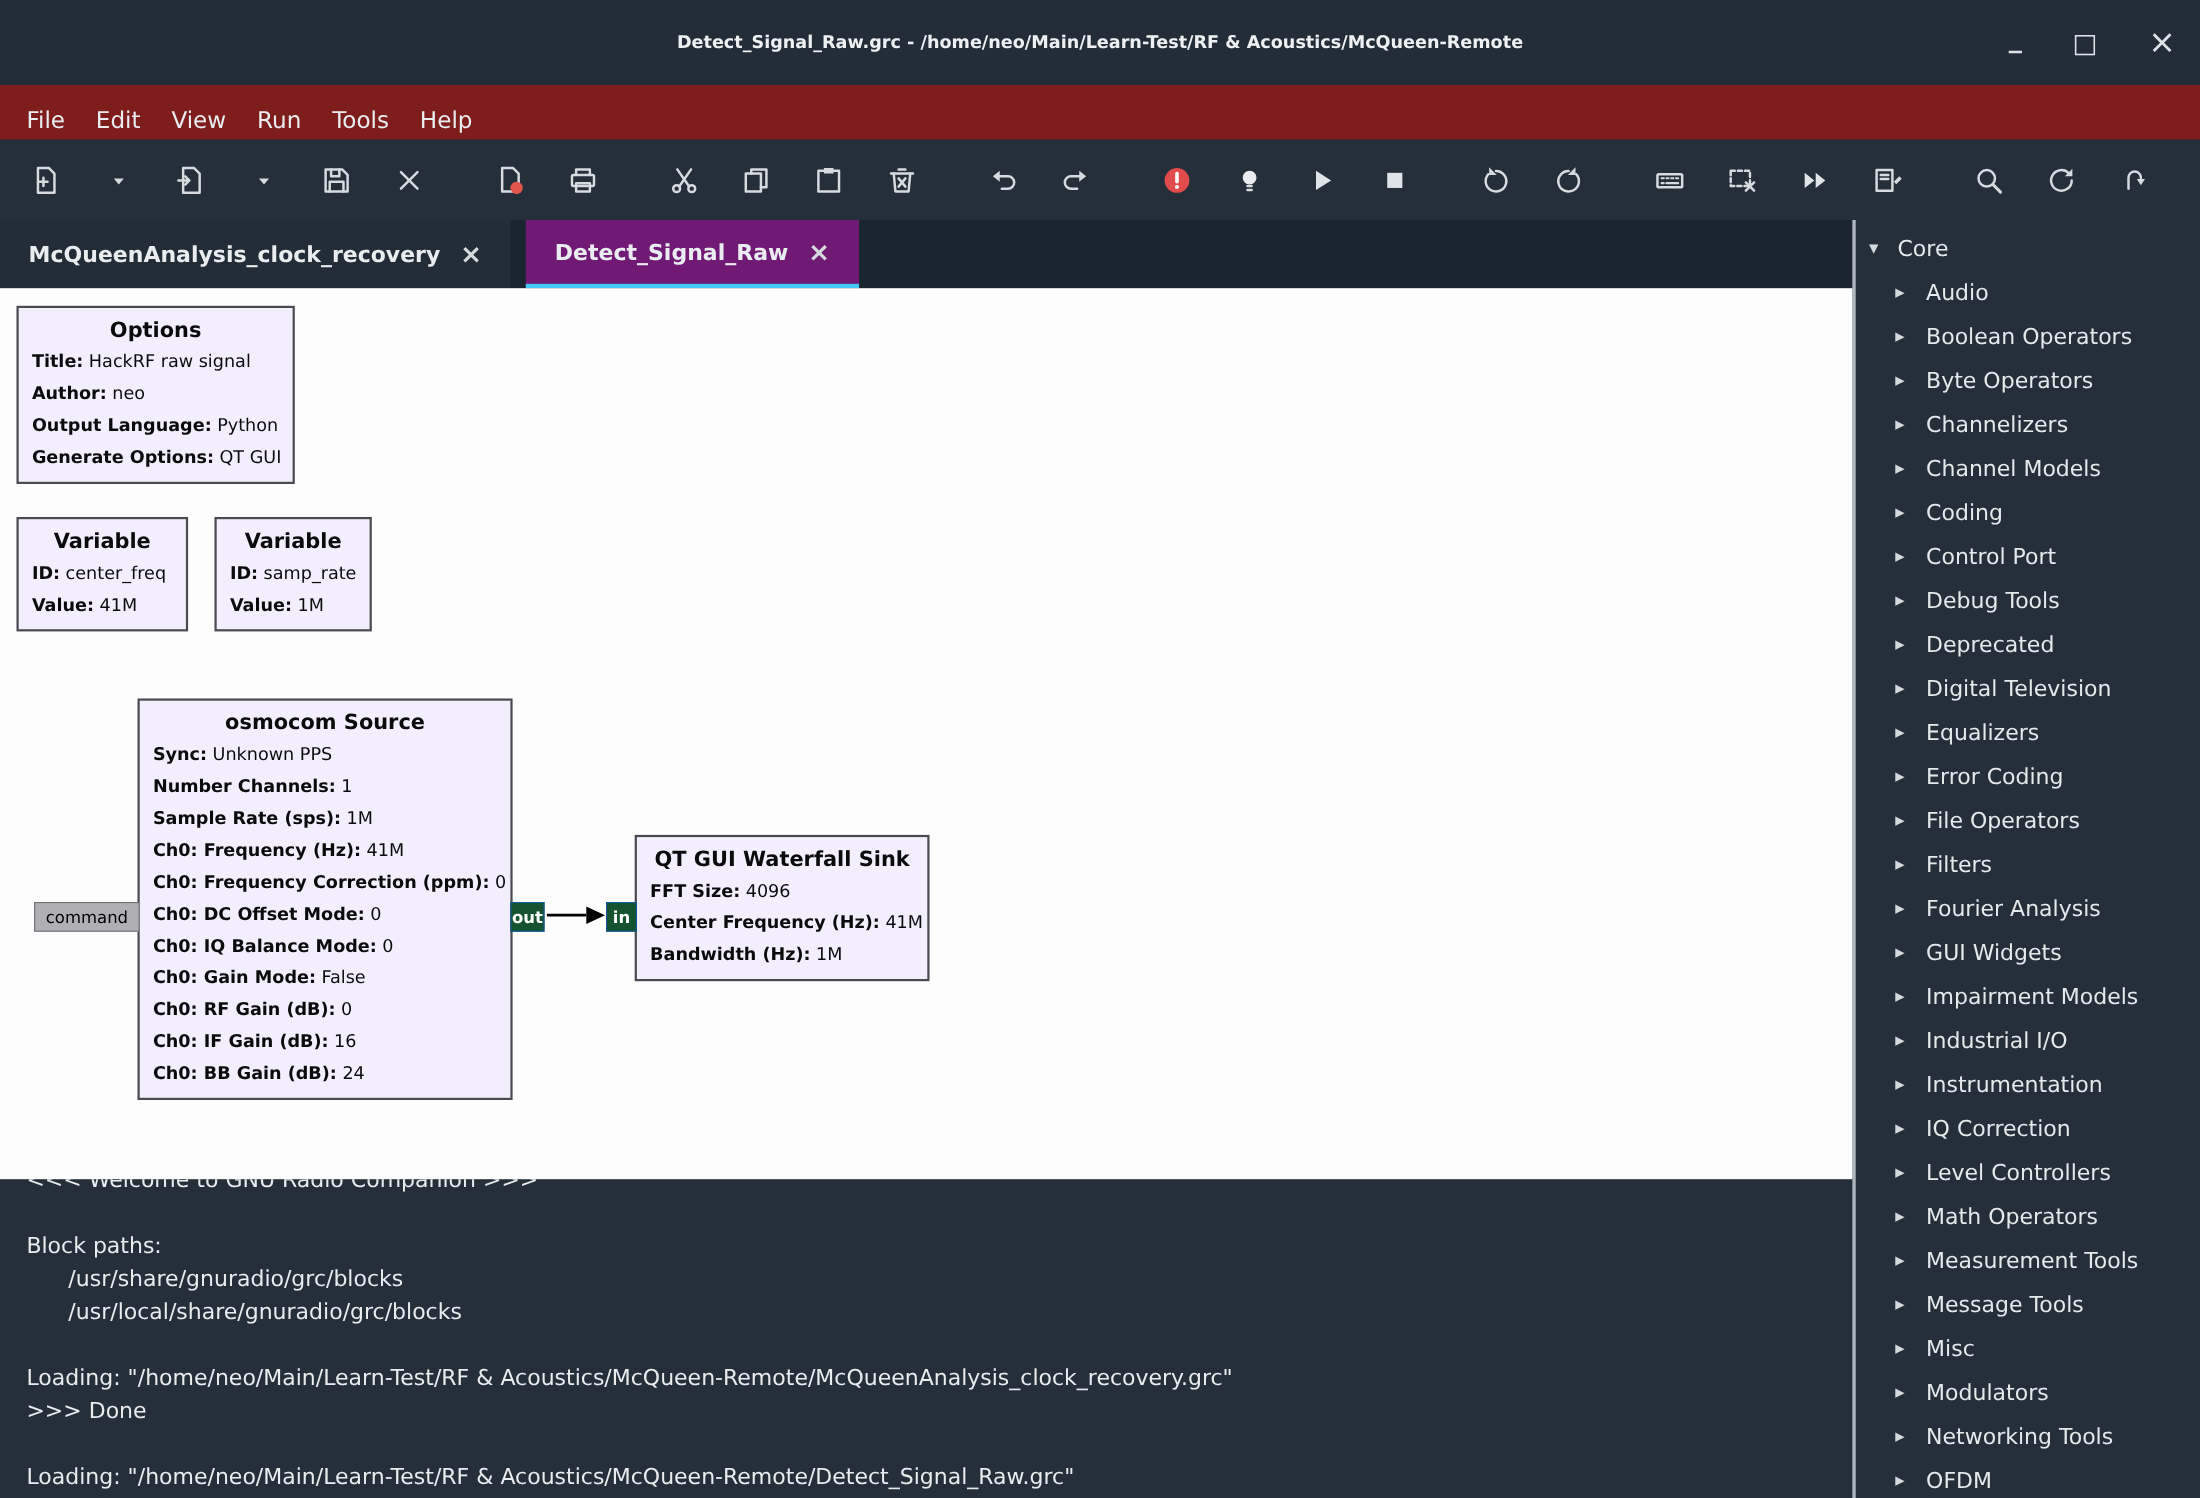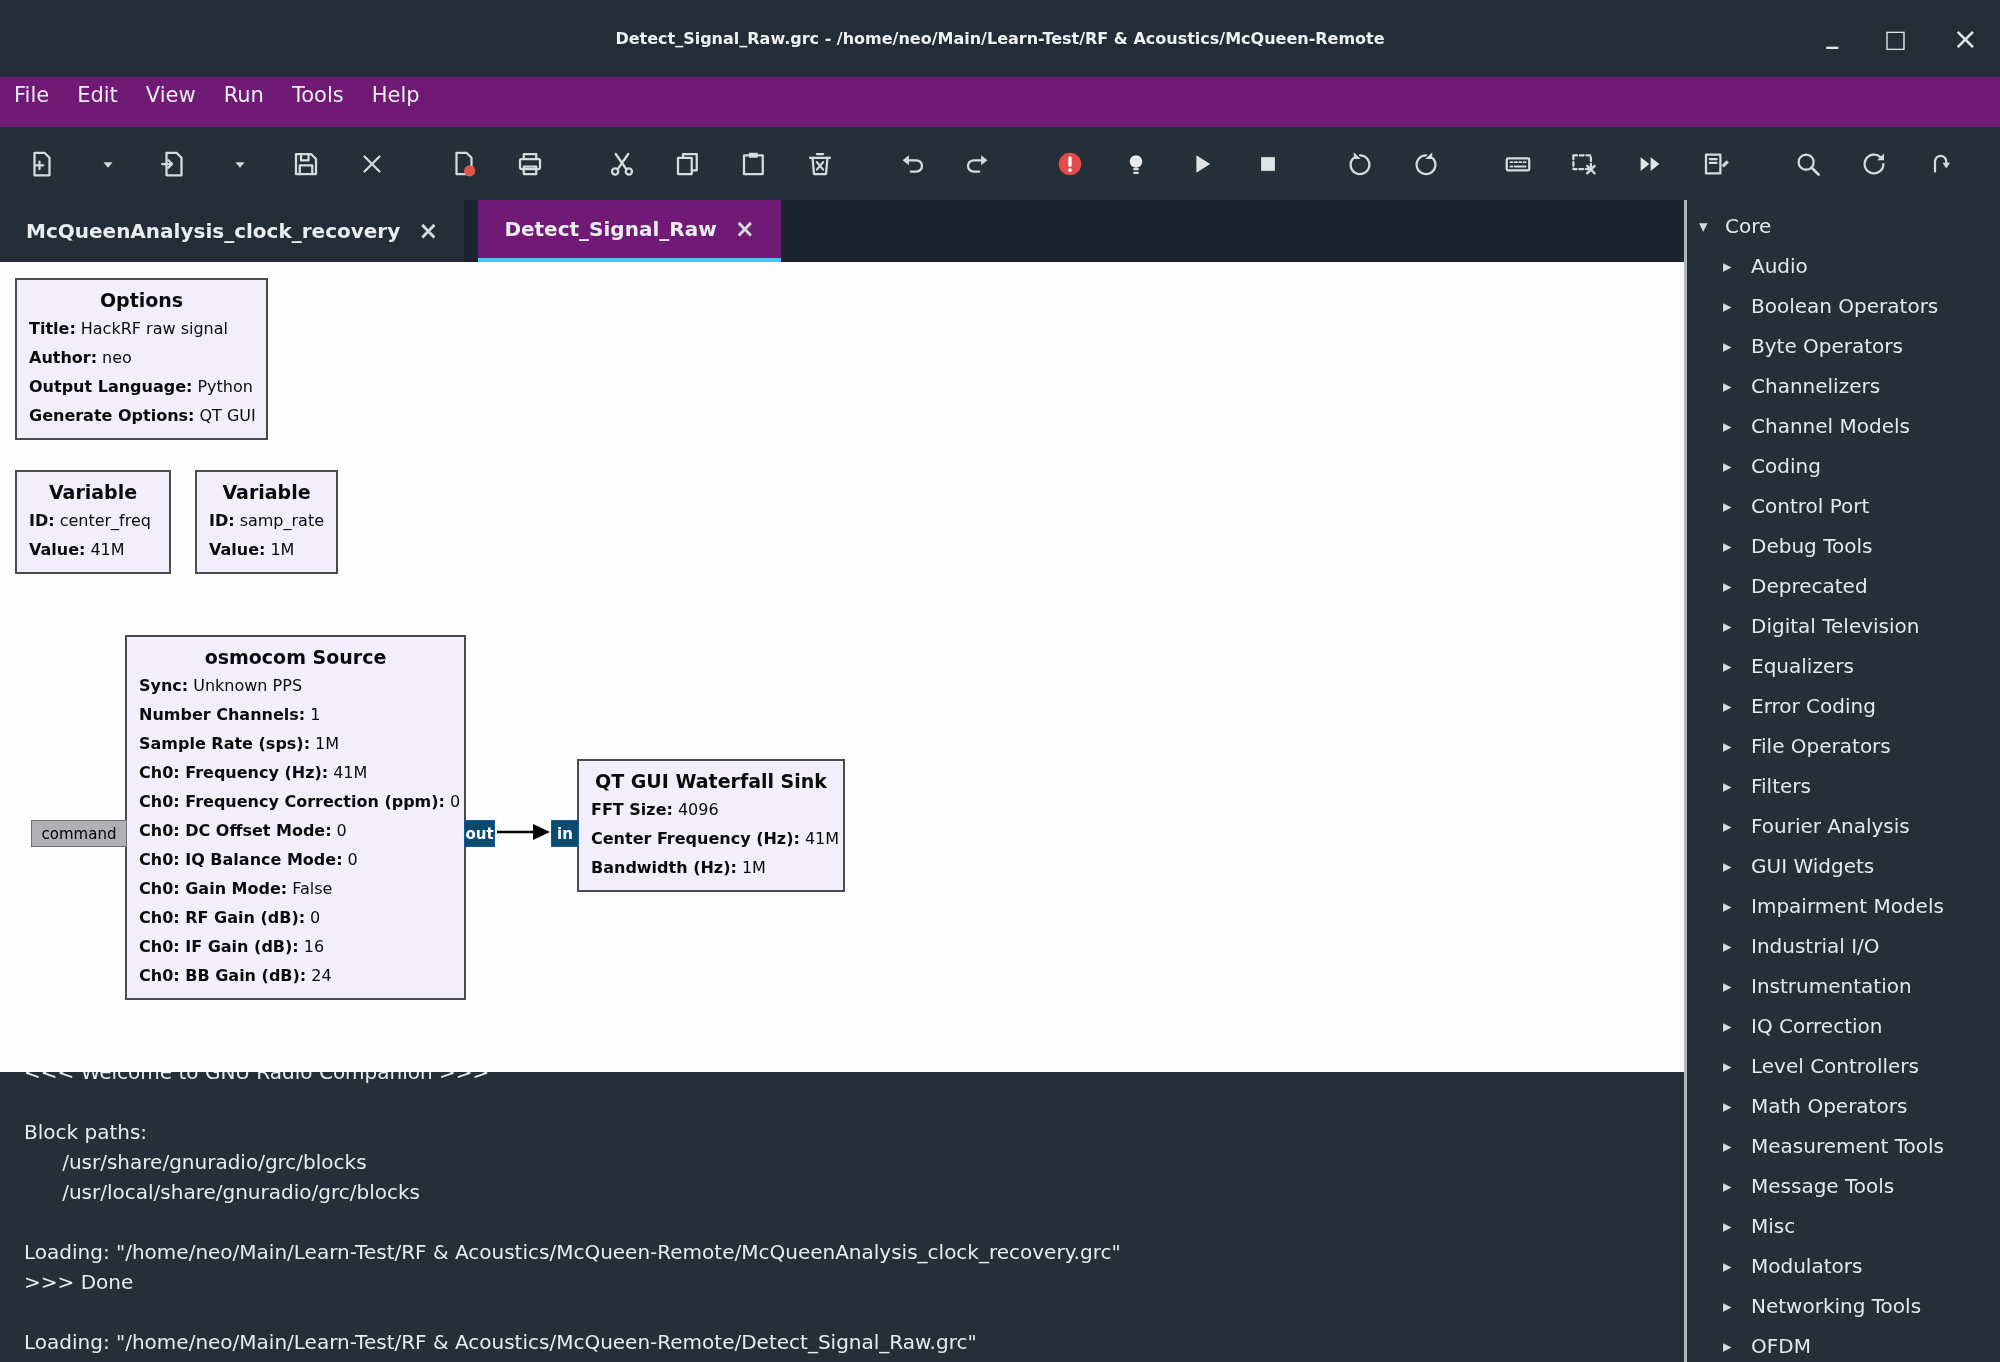--- a/index.html
+++ b/index.html
@@ -9,21 +9,21 @@
 
   
   .titlebar { height:77px; flex:0 0 77px; background:#222d37; display:flex; align-items:center; justify-content:center; position:relative; }
   .title-text { font-weight:bold; font-size:16px; color:#eef1f3; }
   .win-controls { position:absolute; right:22px; top:0; height:100%; display:flex; align-items:center; gap:46px; }
   .win-btn { font-size:24px; color:#dfe4e8; background:none; border:none; cursor:default; font-family:inherit; }
   .win-btn.minimize { transform:translateY(-4px); font-weight:bold; }
   .win-btn.close { font-size:30px; line-height:1; }
 
   
-  .menubar { height:50px; flex:0 0 50px; background:#701a75; display:flex; align-items:flex-start; font-size:21px; }
+  .menubar { height:50px; flex:0 0 50px; background:#7f1d1d; display:flex; align-items:flex-end; padding-left:10px; font-size:21px; }
   .menu-item { padding:6px 14px; color:#e9edf0; }
 
   
   .toolbar { height:73px; flex:0 0 73px; background:#242f39; display:flex; align-items:center; padding-left:21px; }
   .tbtn { width:42px; height:42px; margin-right:24px; display:flex; align-items:center; justify-content:center; background:none; border:none; }
   .tbtn.grp { margin-left:26px; }
   .tbtn svg { width:30px; height:30px; stroke:#d6dbe0; fill:none; stroke-width:1.8; stroke-linecap:round; stroke-linejoin:round; }
   .tbtn.small svg { width:22px; height:22px; }
 
   
@@ -38,21 +38,21 @@
 
   
   .canvas { height:810px; flex:0 0 810px; background:#fdfdfe; position:relative; overflow:hidden; }
   .block { position:absolute; background:#f2eefb; border:2px solid #4a4a50; color:#0b0b0d; }
   .block-title { font-weight:bold; font-size:19px; text-align:center; padding:9px 12px 3px; white-space:nowrap; }
   .block-param { font-size:16px; line-height:29px; padding:0 12px; white-space:nowrap; }
   .block-body { padding-bottom:8px; }
   .plabel { font-weight:bold; }
   .pval { margin-left:5px; }
   .port { position:absolute; height:27px; display:flex; align-items:center; justify-content:center; font-size:15px; }
-  .port-stream { background:#0c4a6e; color:#fff; font-weight:bold; border:1px solid #115a9c; }
+  .port-stream { background:#14532d; color:#fff; font-weight:bold; border:1px solid #115a9c; }
   .port-msg { background:#b0b0b4; color:#000; border:1px solid #6e6e74; }
   .connection { position:absolute; }
 
   
   .console { flex:1; background:#242f39; color:#e8ecef; font-size:20px; padding-left:24px; overflow:hidden; min-height:0; }
   .console-line { min-height:30px; line-height:30px; white-space:pre-wrap; }
   .console-line:first-of-type { margin-top:-15px; }
 
   
   .sidebar { width:316px; flex:0 0 316px; background:#242f39; border-left:3px solid #aeb7be; padding-top:6px; font-size:20px; color:#e4e9ec; overflow:hidden; }

